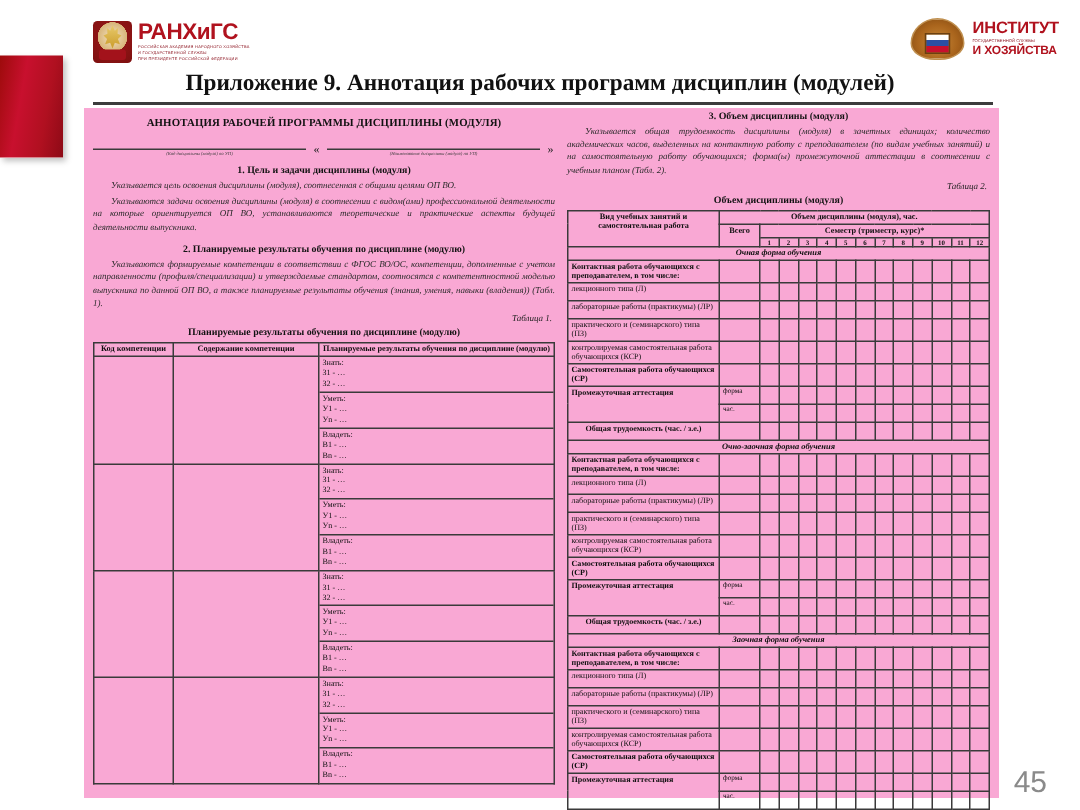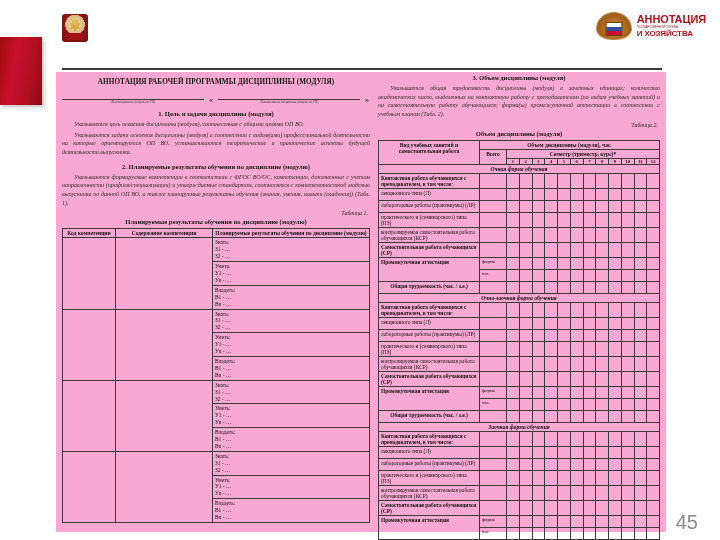--- a/index.html
+++ b/index.html
@@ -133,31 +133,40 @@
 </style>
 </head>
 <body>
 
 <div class="slide">
 
   <div class="red-block"></div>
 
   <div class="logo-left">
     <div class="crest"></div>
+    <div class="wm">
+      <div class="wm-main">РАНХиГС</div>
+      <div class="wm-sub">
+        <div>РОССИЙСКАЯ АКАДЕМИЯ НАРОДНОГО ХОЗЯЙСТВА</div>
+        <div>И ГОСУДАРСТВЕННОЙ СЛУЖБЫ</div>
+        <div>ПРИ ПРЕЗИДЕНТЕ РОССИЙСКОЙ ФЕДЕРАЦИИ</div>
+      </div>
+    </div>
   </div>
 
   <div class="logo-right">
     <div class="inst-emblem"></div>
     <div class="inst-text">
-      <div class="inst-main">АННОТАЦИЯ</div>
+      <div class="inst-main">ИНСТИТУТ</div>
       <div class="inst-small">ГОСУДАРСТВЕННОЙ СЛУЖБЫ</div>
       <div class="inst-main2">И ХОЗЯЙСТВА</div>
     </div>
   </div>
 
+  <div class="slide-title">Приложение 9. Аннотация рабочих программ дисциплин (модулей)</div>
   <div class="rule"></div>
 
   <div class="sheet">
 
     <div class="col-left">
 
       <div class="doc-h1">АННОТАЦИЯ РАБОЧЕЙ ПРОГРАММЫ ДИСЦИПЛИНЫ (МОДУЛЯ)</div>
 
       <div class="sig-row">
         <div class="sig">

